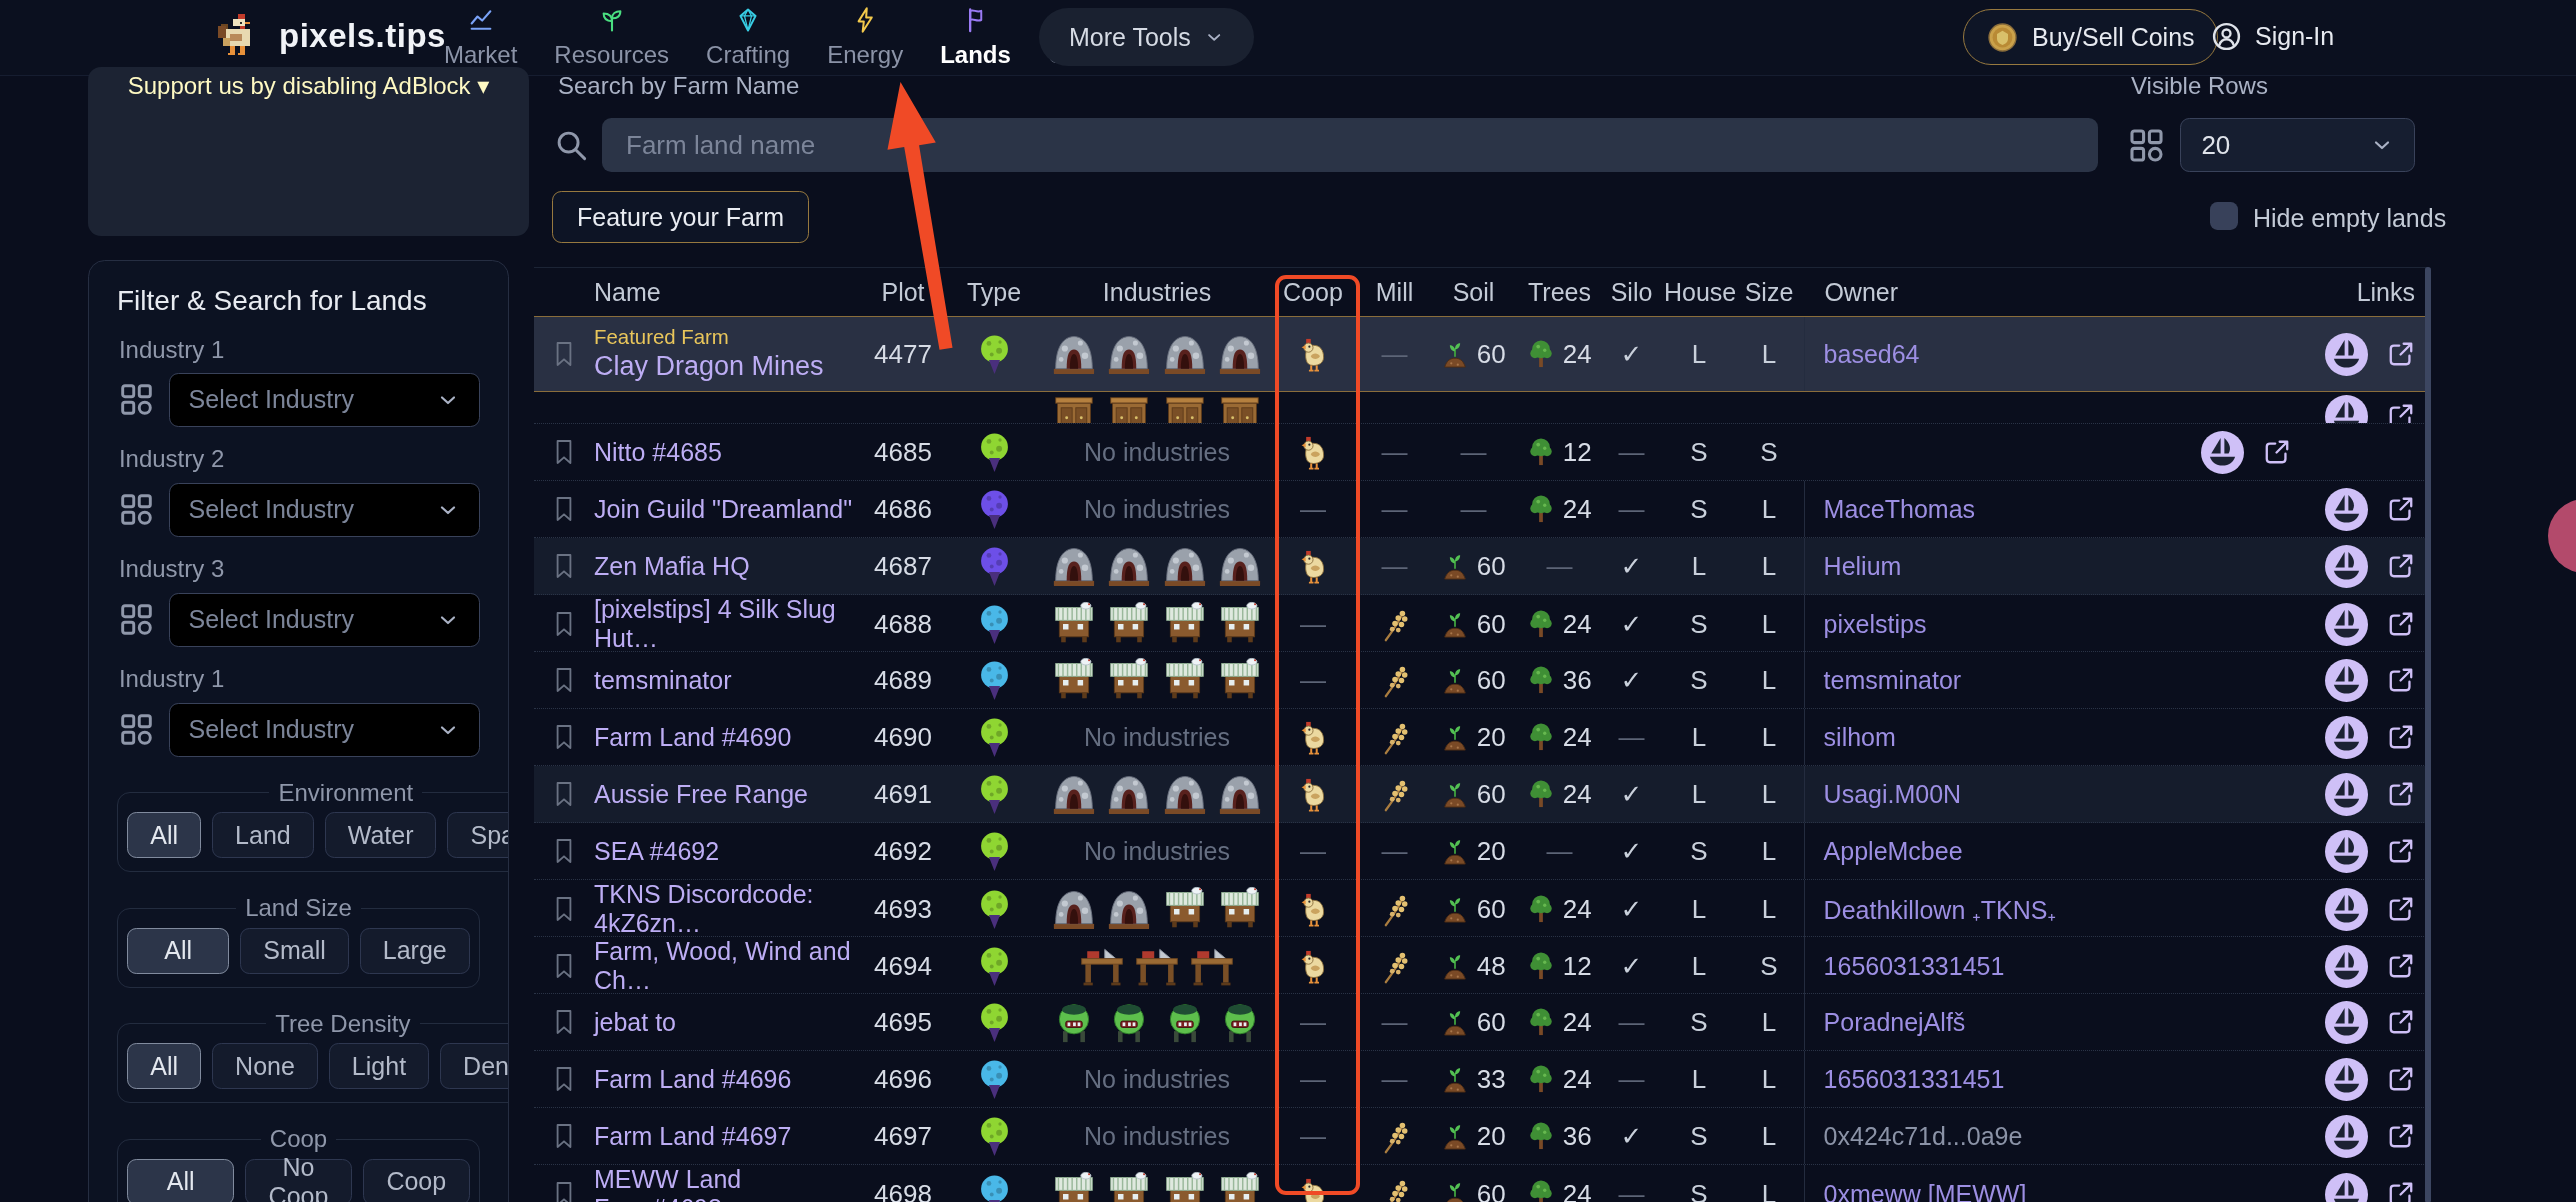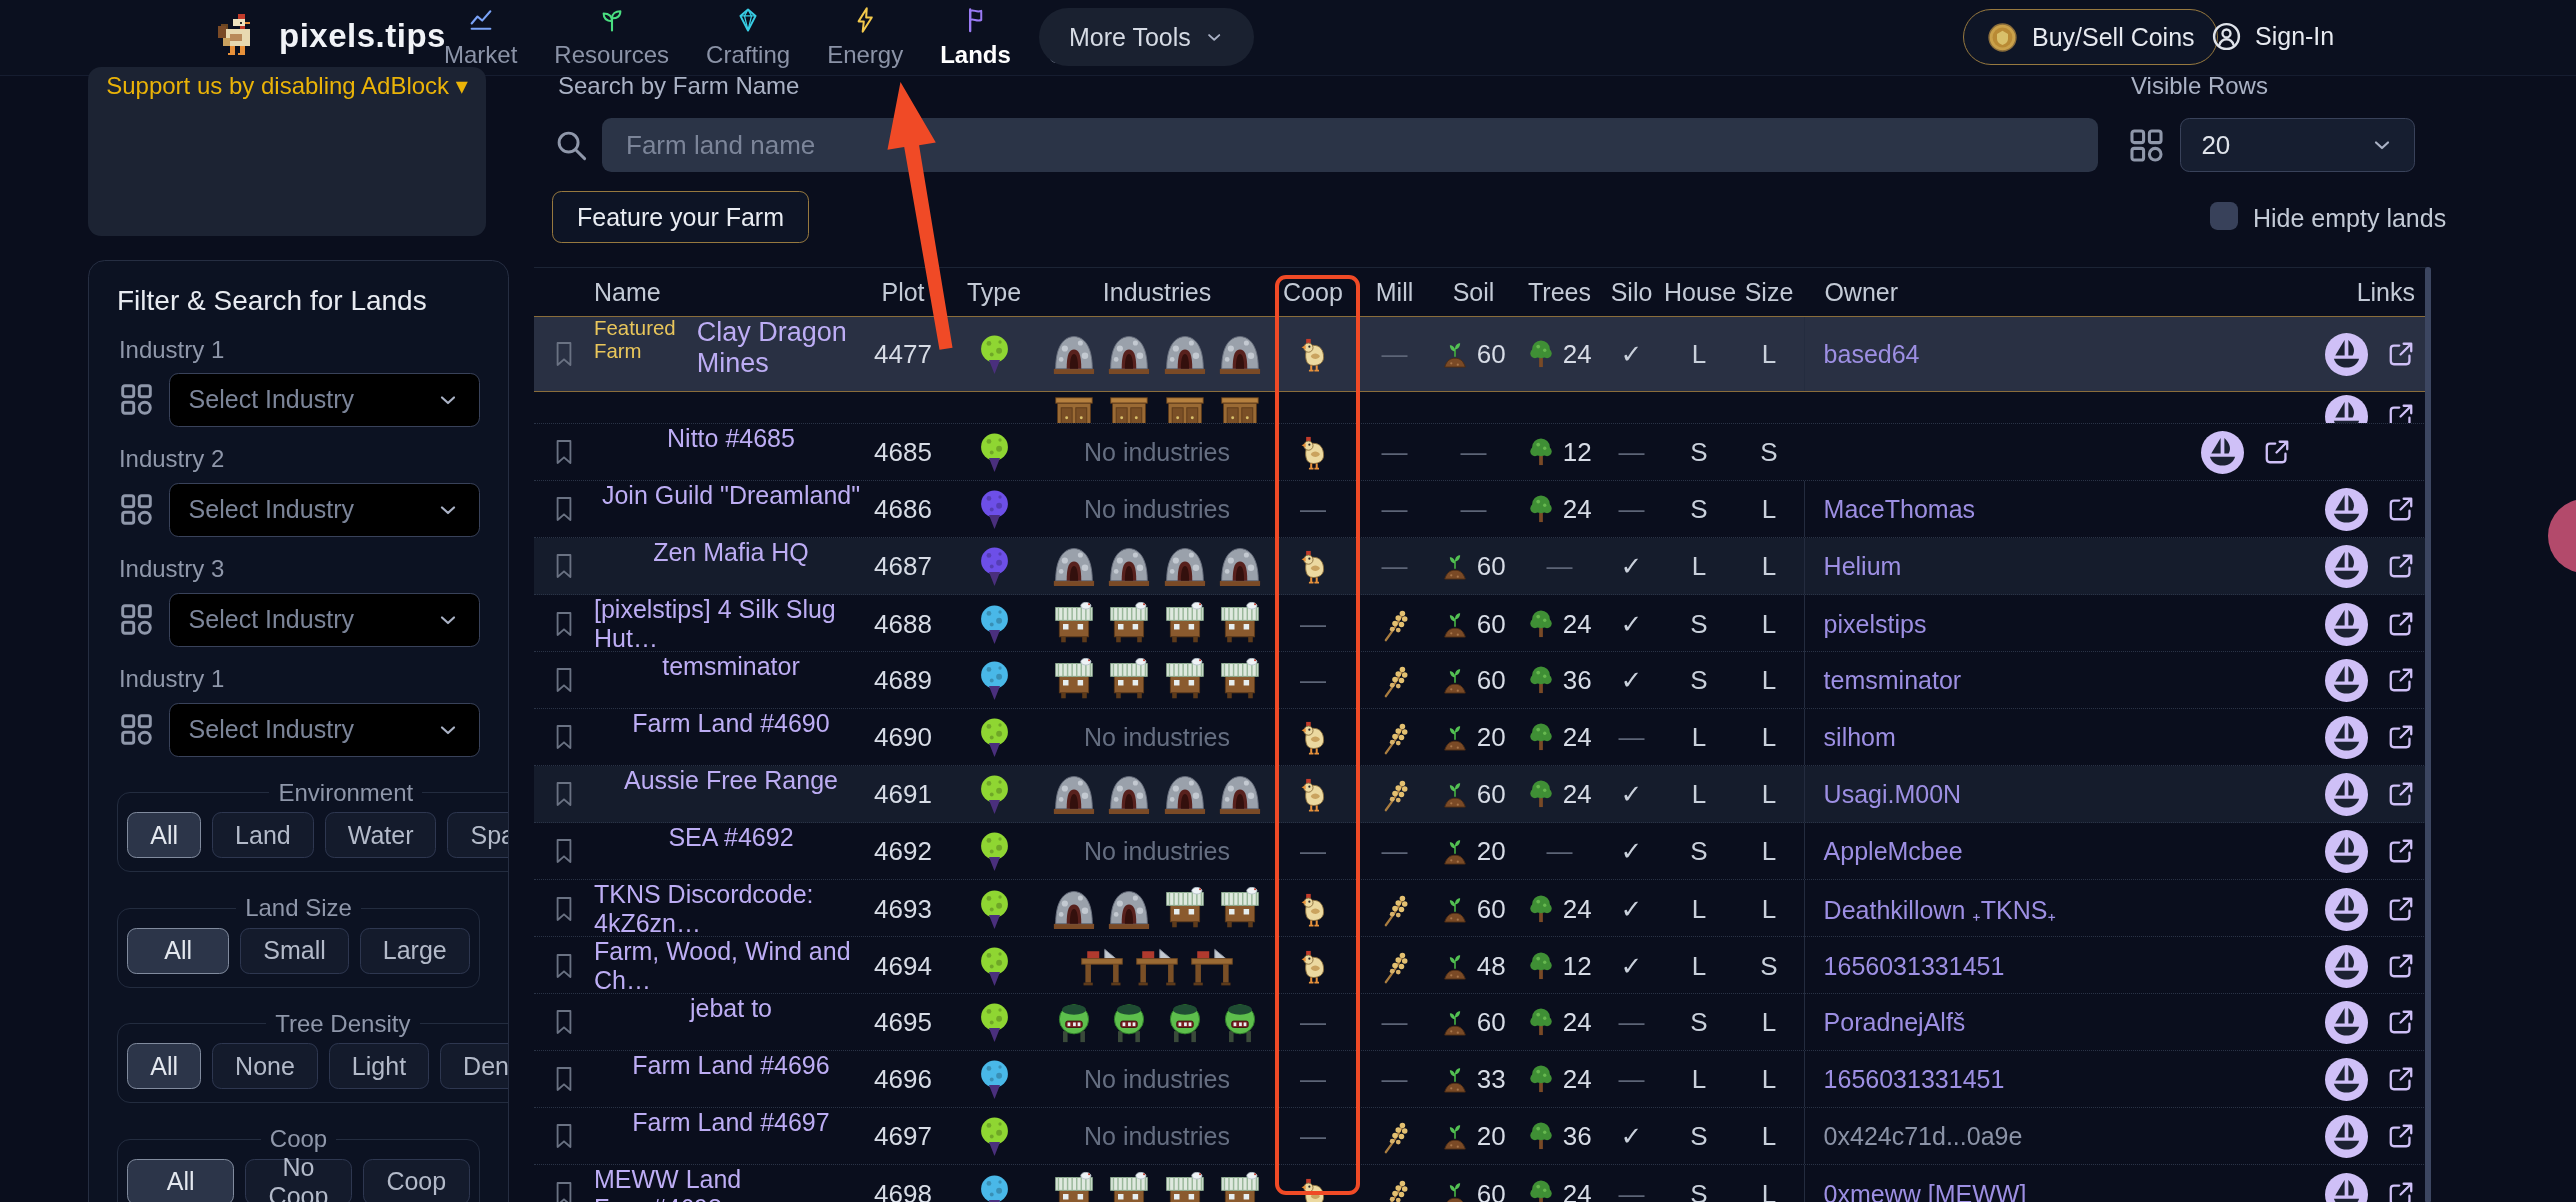--- a/index.html
+++ b/index.html
@@ -18,22 +18,22 @@
   .nav-item.active .nav-label{color:#ffffff;font-weight:bold}
   .more-tools{position:absolute;left:1039px;top:8.4px;height:58px;border-radius:29px;background:#1a2130;
     display:flex;align-items:center;gap:13px;padding:0 30px;color:#d6dbe4;font-size:25px;cursor:pointer}
   .mt-chev{width:20.4px;height:20.4px;color:#aab2c5}
   .buysell{position:absolute;left:1963px;top:9.3px;height:54px;border-radius:28px;border:1.9px solid #97793f;
     background:#0e1526;display:flex;align-items:center;gap:13px;padding:0 22px;color:#e7eaf0;font-size:25px;cursor:pointer}
   .coin-ico{width:33px;height:33px}
   .signin{position:absolute;left:2210px;top:20.4px;display:flex;align-items:center;gap:12px;color:#e7eaf0;font-size:25px;cursor:pointer}
   .person-ico{width:33px;height:33px;color:#dfe3ea}
   
-  .adblock{position:absolute;left:88px;top:67px;width:398px;height:169px;background:#1c2333;border-radius:13px;
-    text-align:center;color:#eab308;font-size:24px;padding-top:4.6px;box-sizing:border-box;}
+  .adblock{position:absolute;left:88px;top:67px;width:441px;height:169px;background:#1c2333;border-radius:13px;
+    text-align:center;color:#fef9c3;font-size:24px;padding-top:4.6px;box-sizing:border-box;}
   .filter-panel{position:absolute;left:88px;top:260px;width:421px;height:1022px;background:#0c1222;
     border:0.9px solid #262e42;border-radius:16.7px;box-sizing:border-box;padding:24px 28px;overflow:hidden;}
   .filter-title{font-size:28px;color:#e8ebf1;margin-bottom:5.6px}
   .ind-label{font-size:24px;color:#8f97aa;margin:18.6px 0 9.3px 1.9px;}
   .ind-row{display:flex;align-items:center;gap:13px}
   .grid-ico{width:39px;height:39px;color:#8f97aa;flex:0 0 auto}
   .select{flex:1;height:52px;background:#000000;border:0.9px solid #39425a;border-radius:9.3px;
     display:flex;align-items:center;padding:0 18.6px;cursor:pointer}
   .sel-ph{color:#7c8599;font-size:25px}
   .chev-ico{width:24px;height:24px;color:#aab2c5;margin-left:auto}
@@ -65,21 +65,21 @@
   .thead{display:grid;grid-template-columns:var(--cols);height:48px;align-items:center;color:#c3cad6;font-size:25px;}
   .thead div{text-align:center}
   .thead div:nth-child(2){text-align:left}
   .thead div:nth-child(13){text-align:left;padding-left:20.4px}
   .thead div:nth-child(14){text-align:right;padding-right:15px}
   .tr{display:grid;grid-template-columns:var(--cols);height:56px;align-items:center;border-bottom:0.9px dotted #2a3346;cursor:pointer}
   .tr.hl{background:#151c2c}
   .tr.featured{height:74px;background:#293043;border-top:1.9px solid #8a6d3b;border-bottom:1.9px solid #8a6d3b}
   .tr.partial{height:31px;overflow:hidden;border-bottom:0.9px dotted #2a3346}
   .cell{display:flex;align-items:center;justify-content:center;gap:7.4px;height:100%}
-  .c-name{align-items:flex-start;justify-content:center;gap:2px}
+  .c-name{flex-direction:column;align-items:flex-start;justify-content:center;gap:2px}
   .name-link{font-size:25px;color:#bdadf4}
   .featured .name-link{font-size:27px}
   .badge{font-size:20.4px;color:#e9c65b}
   .c-plot{color:#d7dce6;font-size:26px}
   .noind{color:#656e81;font-size:25px}
   .dash{color:#5d6577;font-size:26px}
   .check{color:#c9d0db;font-size:26px}
   .num{color:#d7dce6;font-size:26px}
   .lsz{color:#c9d0db;font-size:26px}
   .c-owner{justify-content:flex-start;border-left:0.9px solid #242c3f;padding-left:18.6px}

